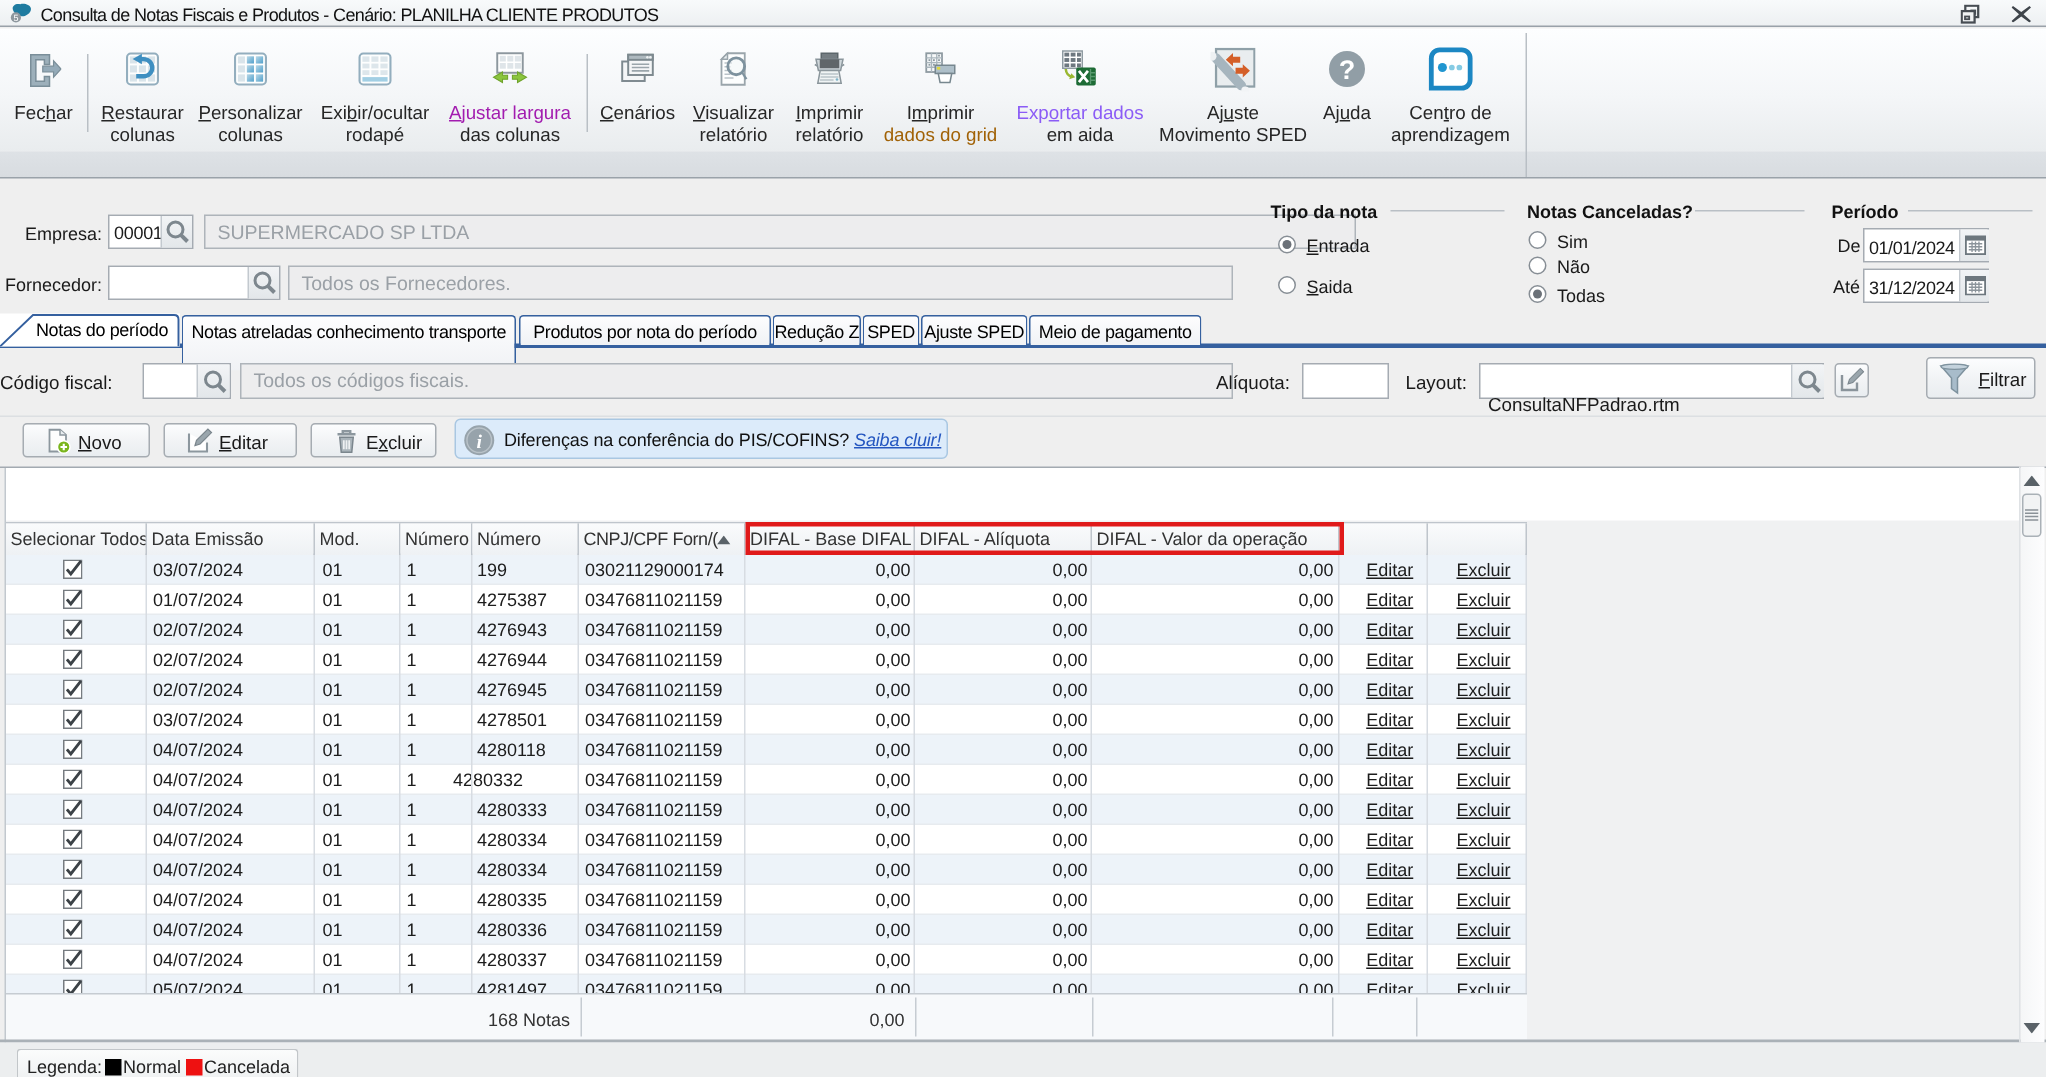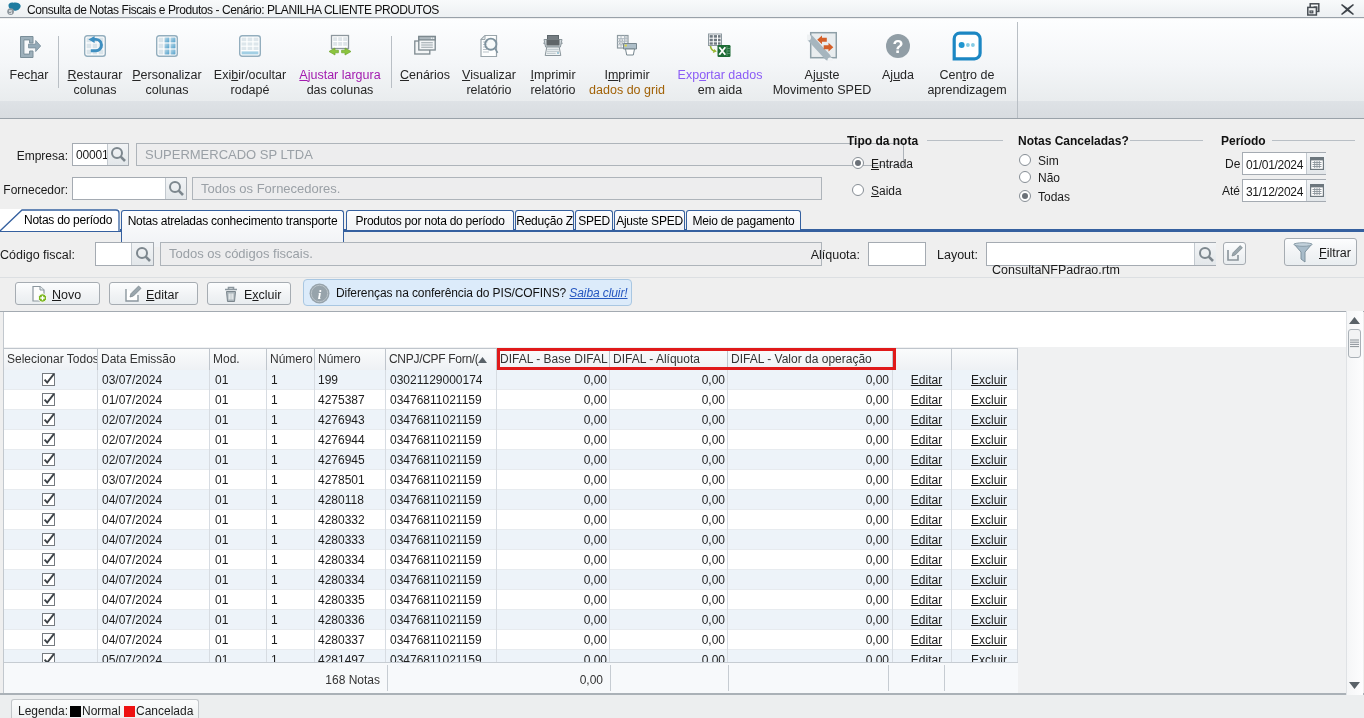--- a/index.html
+++ b/index.html
@@ -515,21 +515,21 @@
         <div class="cell link" style="left:952px;top:1px;width:66px;text-align:center">Excluir</div>
       </div>
 <div class="abs" style="left:0;top:140px;width:1014px;height:20px;background:#ffffff;border-bottom:1px solid #e7ebef">
 <svg width="13" height="13" viewBox="0 0 13 13" style="position:absolute;left:38px;top:3px">
 <rect x="0.5" y="0.5" width="12" height="12" fill="#fff" stroke="#767b80"></rect>
 <path d="M2.6 6.6 L5.2 9.6 L12 0.9" fill="none" stroke="#3c4247" stroke-width="1.9"></path>
 </svg>
         <div class="cell" style="left:98px;top:1px;width:100px">04/07/2024</div>
         <div class="cell" style="left:211px;top:1px;width:50px">01</div>
         <div class="cell" style="left:267px;top:1px;width:40px">1</div>
-        <div class="cell" style="left:314px;top:1px;width:64px">4280332</div>
+        <div class="cell" style="left:298px;top:1px;width:64px">4280332</div>
         <div class="cell" style="left:386px;top:1px;width:105px">03476811021159</div>
         <div class="cell num" style="left:496px;top:1px;width:107px">0,00</div>
         <div class="cell num" style="left:609px;top:1px;width:112px">0,00</div>
         <div class="cell num" style="left:727px;top:1px;width:158px">0,00</div>
         <div class="cell link" style="left:893px;top:1px;width:59px;text-align:center">Editar</div>
         <div class="cell link" style="left:952px;top:1px;width:66px;text-align:center">Excluir</div>
       </div>
 <div class="abs" style="left:0;top:160px;width:1014px;height:20px;background:#edf3f9;border-bottom:1px solid #e7ebef">
 <svg width="13" height="13" viewBox="0 0 13 13" style="position:absolute;left:38px;top:3px">
 <rect x="0.5" y="0.5" width="12" height="12" fill="#fff" stroke="#767b80"></rect>

